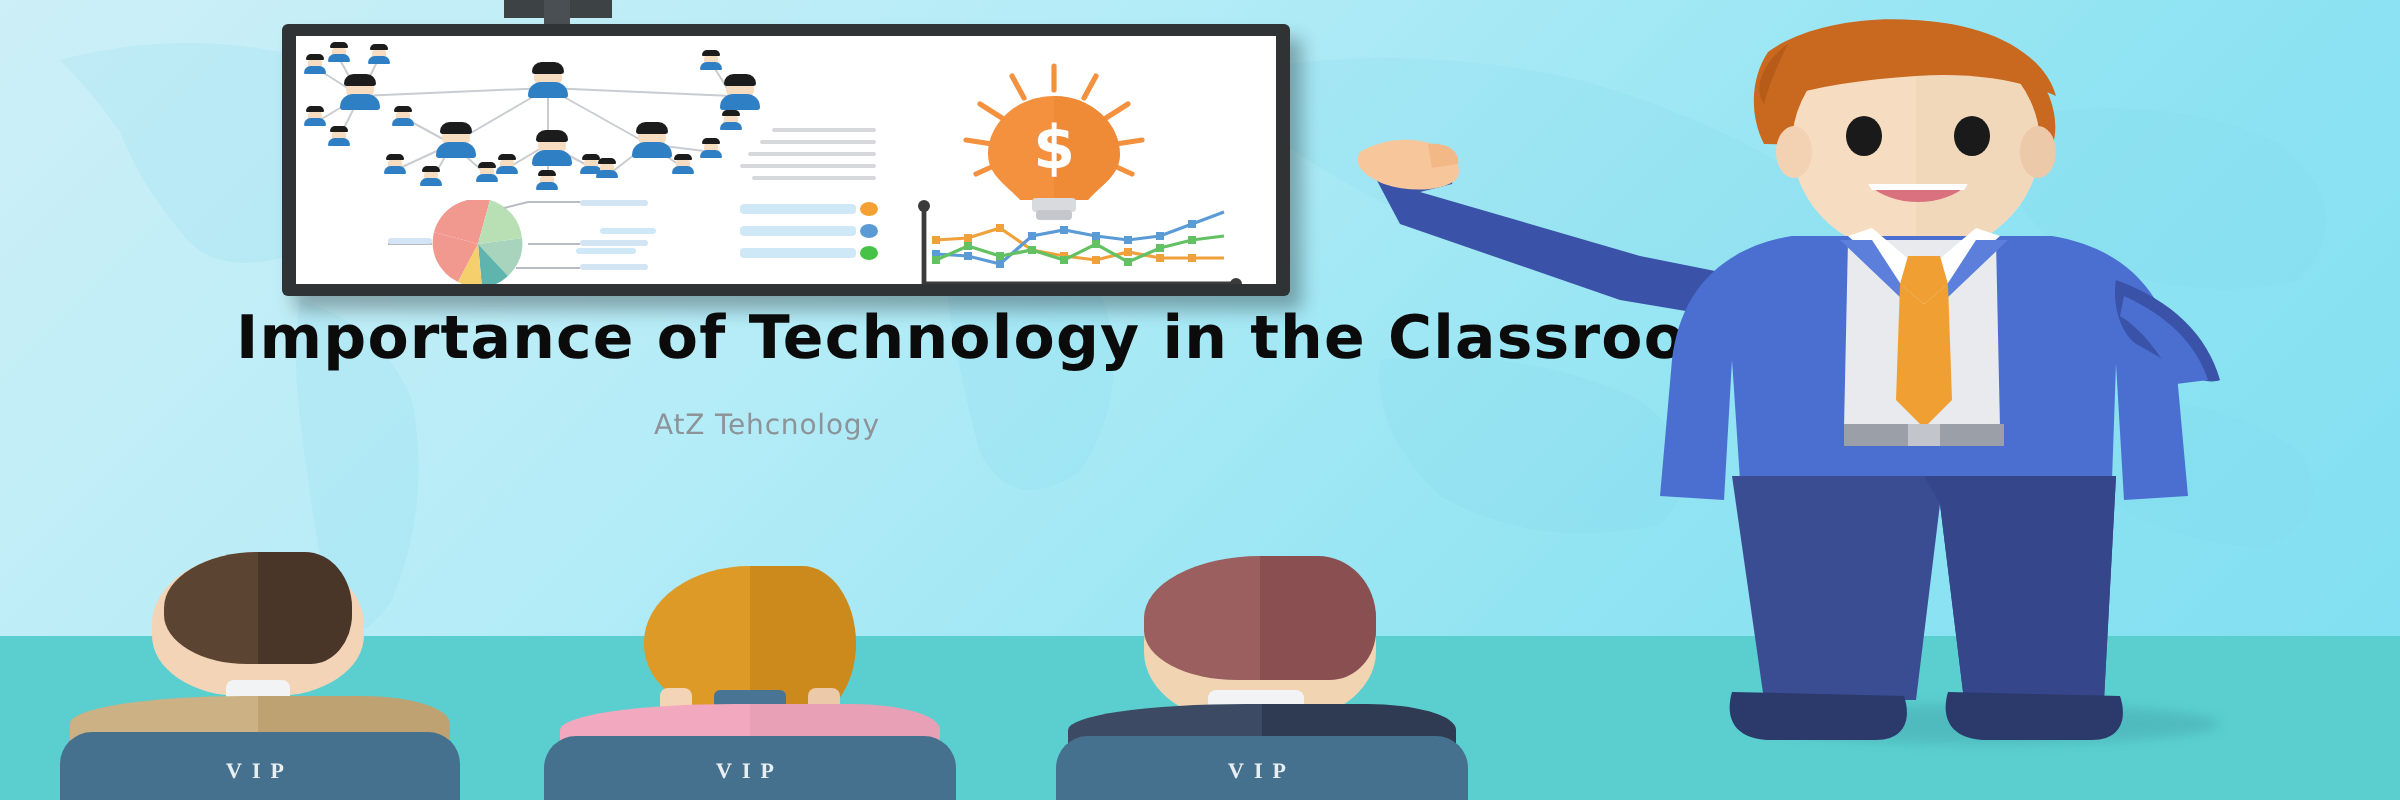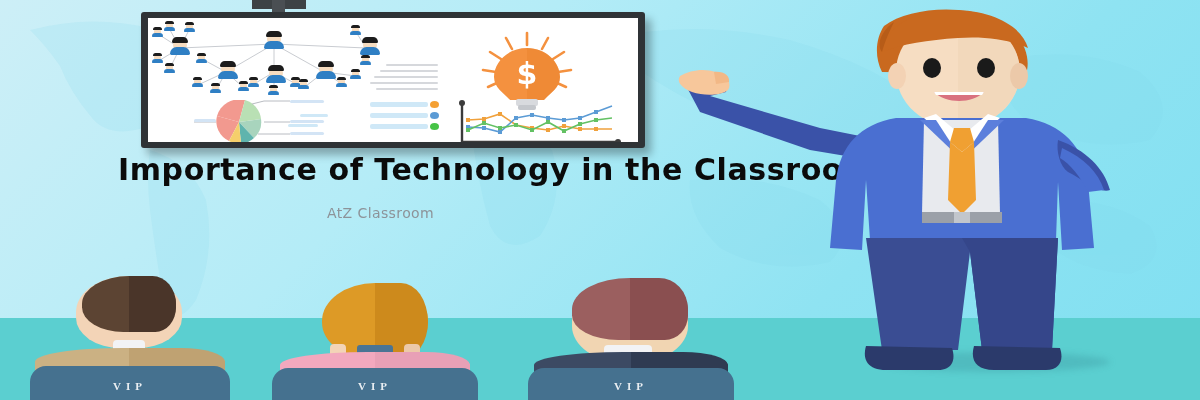--- a/index.html
+++ b/index.html
@@ -459,21 +459,21 @@
           <rect x="106" y="29" width="4" height="4"></rect>
             <rect x="122" y="22" width="4" height="4"></rect>
           <rect x="138" y="18" width="4" height="4"></rect>
         </g>
       </svg>
 
     </div>
   </div>
 
   <div id="title">Importance of Technology in the Classroom</div>
-  <div id="subtitle">AtZ Classroom</div>
+  <div id="subtitle">AtZ Tehcnology</div>
 
   <svg style="position:absolute;left:670px;top:0;" width="530" height="400">
 
     <path d="M12 78 L40 74 L58 80 L56 92 L40 96 L150 128 L240 146 L236 166 L140 150 L30 112 Z" fill="#3a52a8"></path>
     <path d="M10 76 C20 70 34 68 46 72 C58 76 62 84 58 90 C50 96 34 96 22 92 C12 88 6 82 10 76 Z" fill="#f7c79b"></path>
     <path d="M44 72 C54 71 60 76 59 82 L46 84 Z" fill="#f2b886"></path>
 
     <path d="M214 26 C238 8 290 4 322 18 C352 30 362 56 356 74 L212 72 C204 56 206 38 214 26 Z" fill="#c9691f"></path>
 
     <ellipse cx="288" cy="72" rx="62" ry="56" fill="#f6ddc2"></ellipse>

